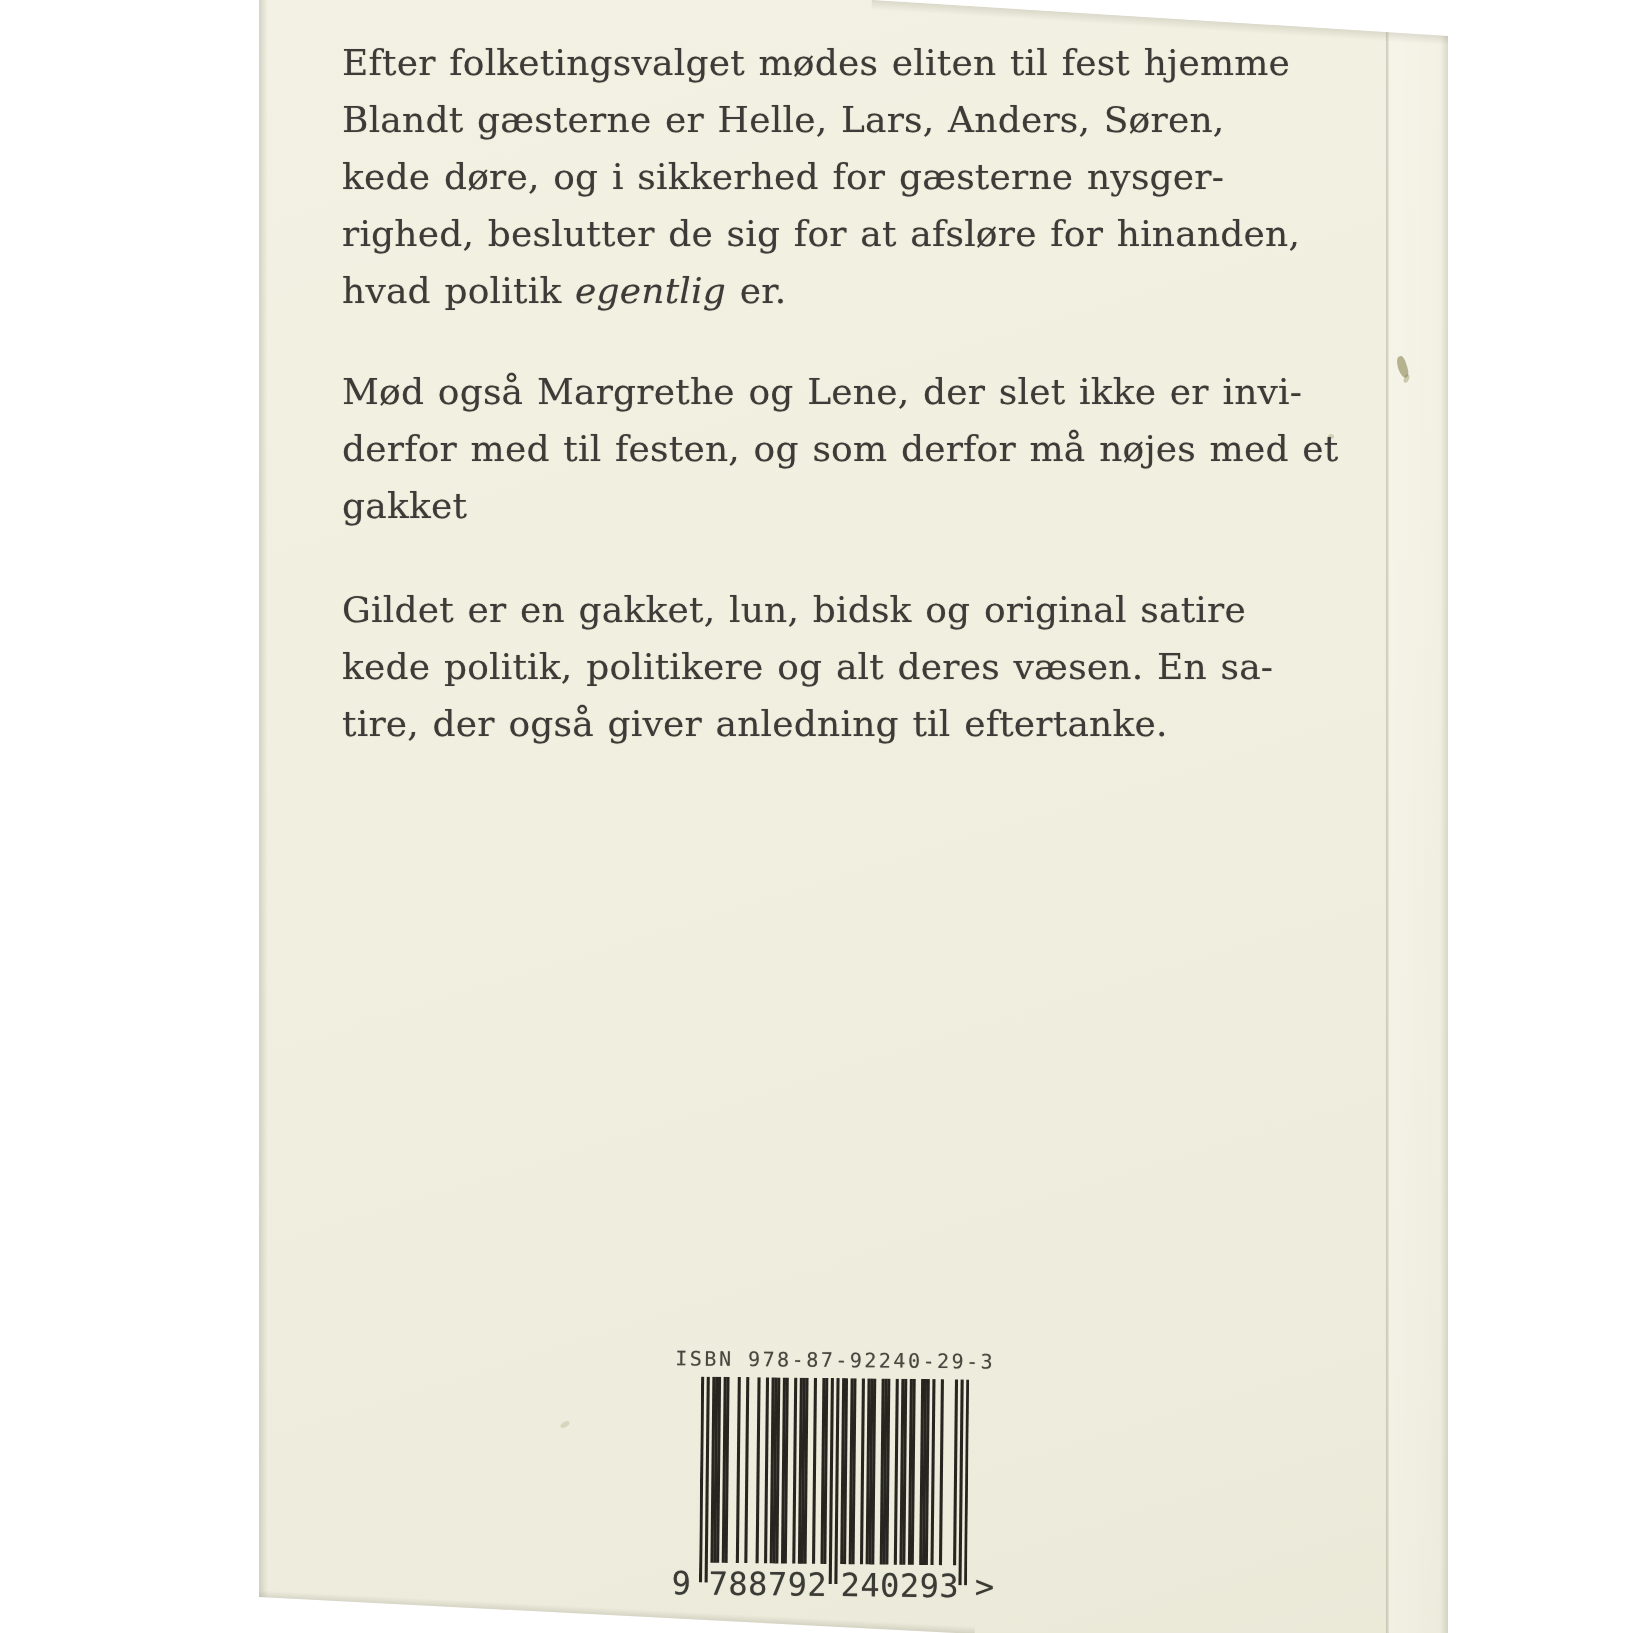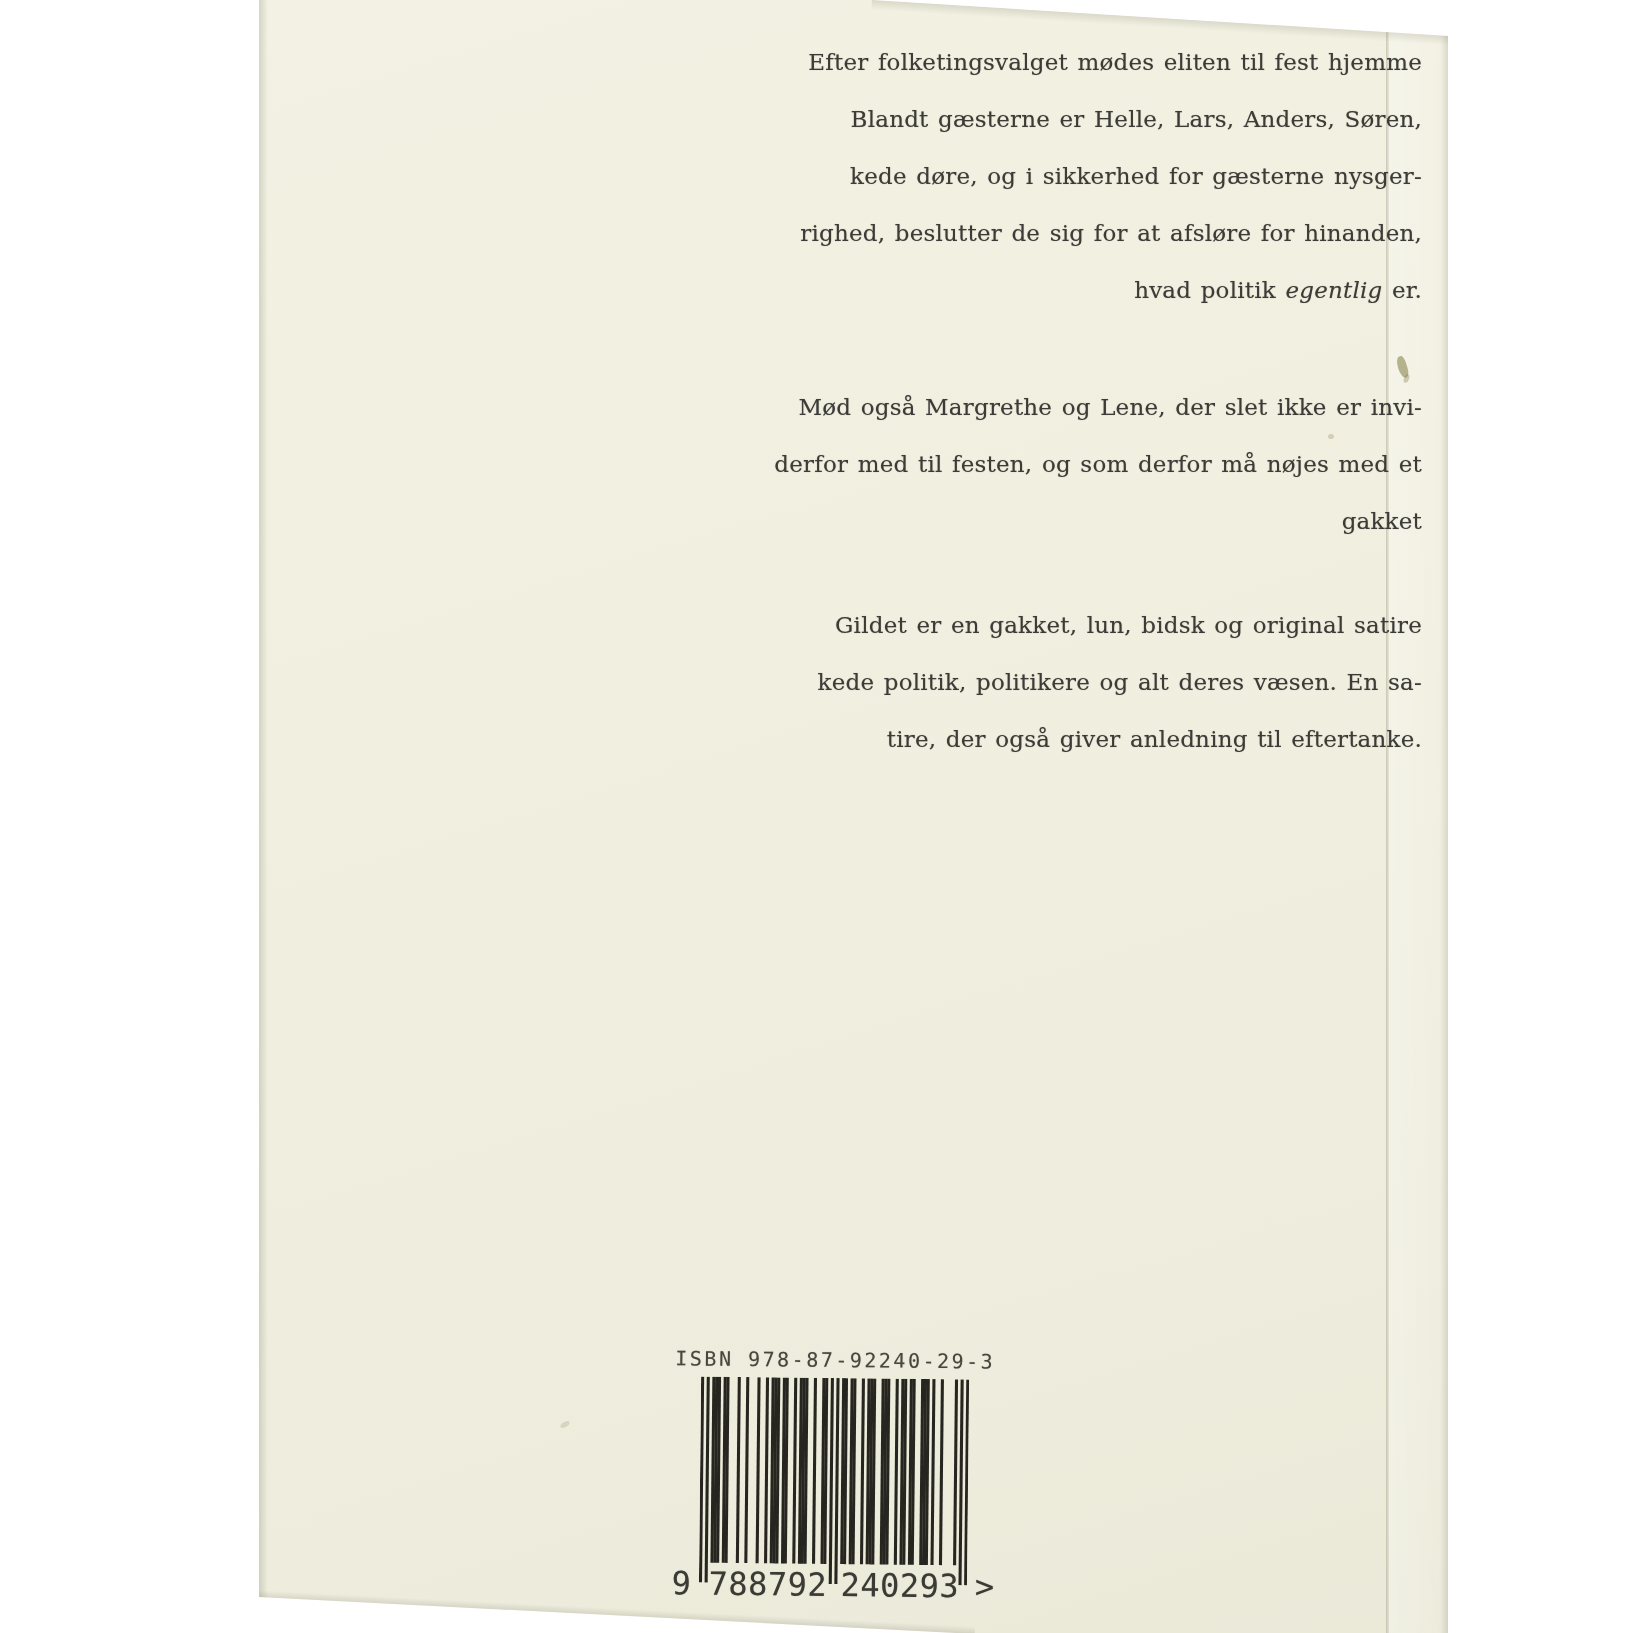--- a/index.html
+++ b/index.html
@@ -35,28 +35,28 @@
     border-radius:60% 40% 50% 60%;transform:rotate(-18deg);
     background:rgba(130,124,70,.55);}
   .mark2{position:absolute;left:1404px;top:374px;width:5px;height:9px;border-radius:50%;
     transform:rotate(20deg);background:rgba(130,124,70,.35);}
   .mark3{position:absolute;left:1328px;top:434px;width:6px;height:5px;border-radius:50%;
     background:rgba(140,134,90,.30);}
   .mark4{position:absolute;left:560px;top:1422px;width:10px;height:5px;border-radius:50%;
     transform:rotate(-30deg);background:rgba(150,144,100,.25);}
   
   .blurb{
-    position:absolute;left:362px;top:34px;width:1060px;
-    font-size:23px;line-height:57px;color:#3c3b37;
+    position:absolute;left:342px;top:34px;width:1060px;
+    font-size:36px;line-height:57px;color:#3c3b37;
     text-shadow:0 0 1px rgba(70,70,64,.45);
-    letter-spacing:.2px;word-spacing:2px;text-align:right;
+    letter-spacing:.2px;word-spacing:2px;
   }
   .blurb .line{white-space:nowrap;}
-  .para+.para{margin-top:60px;}
-  .para.p3{margin-top:47px;margin-left:36px;}
+  .para+.para{margin-top:44px;}
+  .para.p3{margin-top:47px;}
   .blurb em{font-style:italic;}
   
   .barcode-block{
     position:absolute;left:700px;top:1348px;width:268px;height:270px;
     transform:rotate(.6deg);
   }
   .isbn{
     position:absolute;left:-46px;top:0;width:360px;height:26px;
     font-family:"DejaVu Sans Mono", monospace;
     font-size:20px;letter-spacing:2.5px;text-align:center;color:#47473f;

